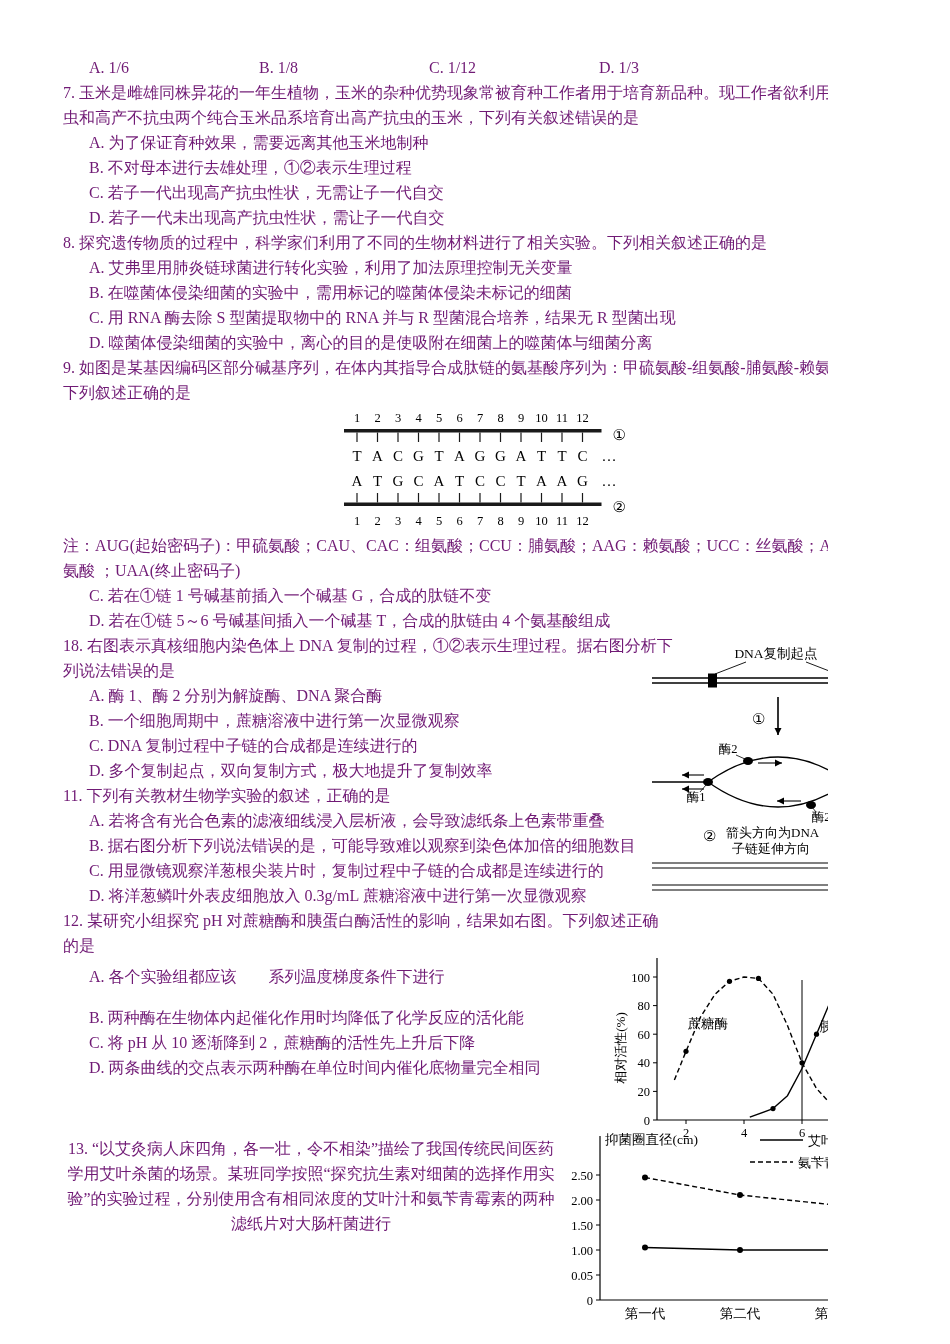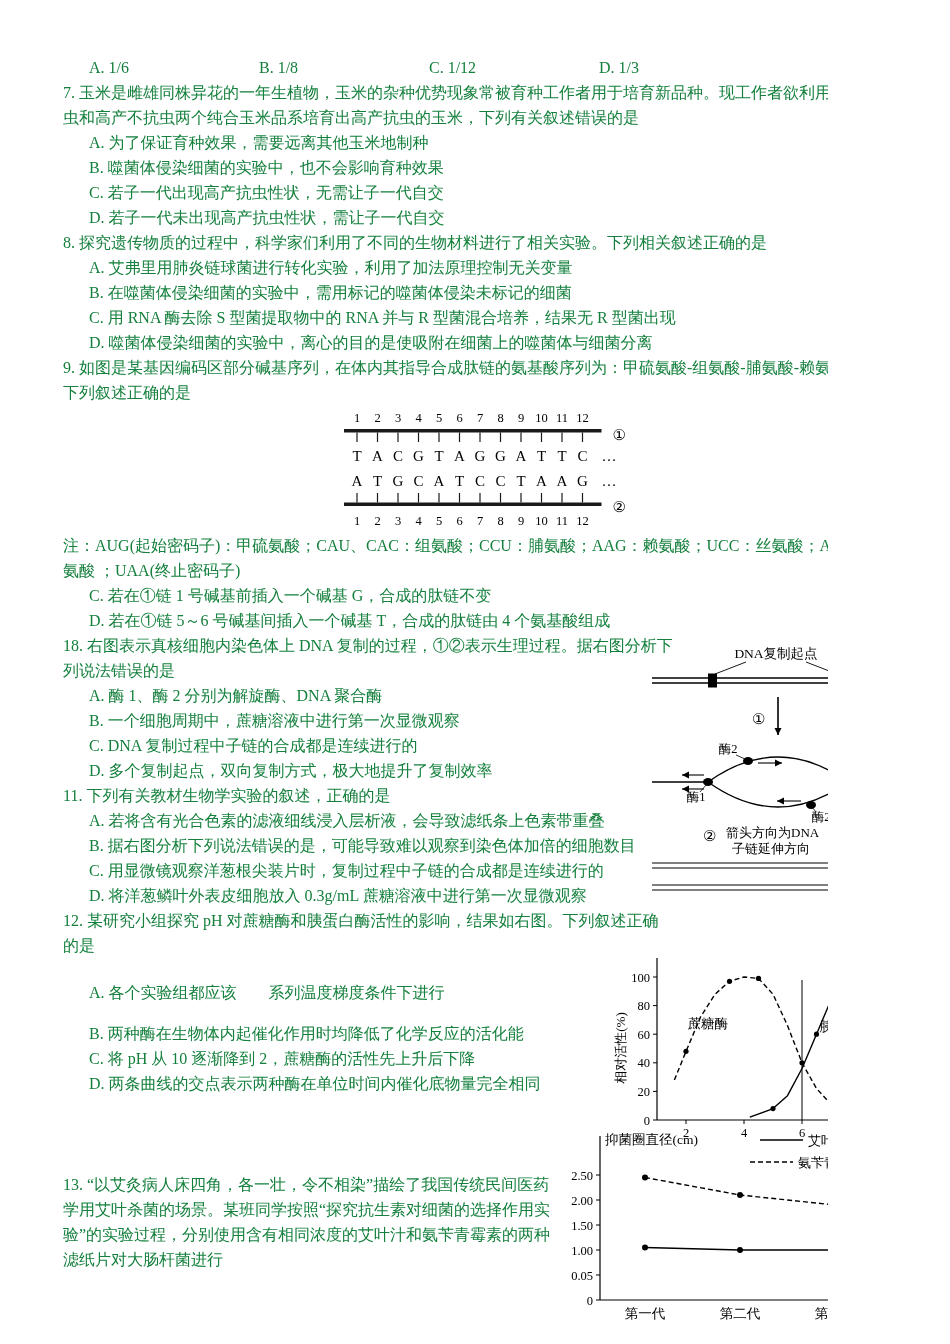--- a/index.html
+++ b/index.html
@@ -1,30 +1,30 @@
 <!DOCTYPE html>
 <html><head>
 <meta charset="utf-8">
 <style>
   *{box-sizing:border-box;}
   html,body{margin:0;padding:0;background:#ffffff;}
   .page{
-    position:relative;width:828px;height:1344px;background:#ffffff;color:#15803d;
+    position:relative;width:828px;height:1344px;background:#ffffff;color:#701a75;
     font-family:"Liberation Serif", serif;font-size:16px;line-height:25px;overflow:hidden;
   }
   .content{position:absolute;left:63px;top:55px;width:824px;}
   .stem,.opt,.note,.para{white-space:pre-wrap;}
   .opt{padding-left:26px;}
   .top-opts{display:flex;padding-left:26px;}
   .top-opts span{width:170px;}
   .q10{width:618px;}
   .q11{width:648px;}
   .q12{width:600px;}
-  .q12 .gap-a{margin:22px 0 16px;}
-  .q13{width:496px;margin-top:76px;}
+  .q12 .gap-a{margin:6px 0 16px;}
+  .q13{width:496px;margin-top:56px;text-align:center;}
   .fig-dna-wrap{margin:4px 0 2px 278px;}
   .figure{position:absolute;}
   #fig-rep{left:648px;top:645px;}
   #fig-ph{left:612px;top:952px;}
   #fig-inhib{left:545px;top:1128px;}
   svg{display:block;font-family:"Liberation Serif", serif;}
 </style>
 </head>
 <body>
 
@@ -34,21 +34,21 @@
     <div class="top-opts">
       <span>A. 1/6</span>
       <span>B. 1/8</span>
       <span>C. 1/12</span>
       <span>D. 1/3</span>
     </div>
 
     <div class="q q7">
       <div class="stem">7. 玉米是雌雄同株异花的一年生植物，玉米的杂种优势现象常被育种工作者用于培育新品种。现工作者欲利用低产抗虫和高产不抗虫两个纯合玉米品系培育出高产抗虫的玉米，下列有关叙述错误的是</div>
       <div class="opt">A. 为了保证育种效果，需要远离其他玉米地制种</div>
-      <div class="opt">B. 噬菌体侵染细菌的实验中，也不会影响育种效果</div>
+      <div class="opt">B. 不对母本进行去雄处理，①②表示生理过程</div>
       <div class="opt">C. 若子一代出现高产抗虫性状，无需让子一代自交</div>
       <div class="opt">D. 若子一代未出现高产抗虫性状，需让子一代自交</div>
     </div>
 
     <div class="q q8">
       <div class="stem">8. 探究遗传物质的过程中，科学家们利用了不同的生物材料进行了相关实验。下列相关叙述正确的是</div>
       <div class="opt">A. 艾弗里用肺炎链球菌进行转化实验，利用了加法原理控制无关变量</div>
       <div class="opt">B. 在噬菌体侵染细菌的实验中，需用标记的噬菌体侵染未标记的细菌</div>
       <div class="opt">C. 用 RNA 酶去除 S 型菌提取物中的 RNA 并与 R 型菌混合培养，结果无 R 型菌出现</div>
       <div class="opt">D. 噬菌体侵染细菌的实验中，离心的目的是使吸附在细菌上的噬菌体与细菌分离</div>

